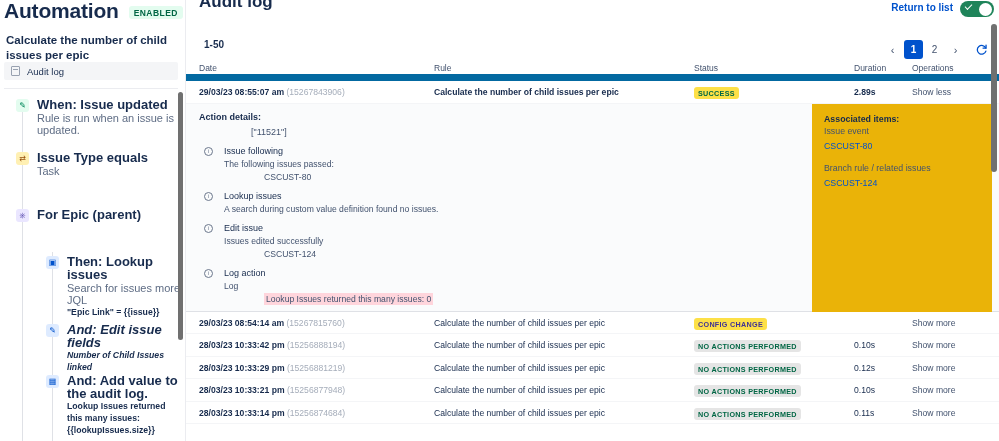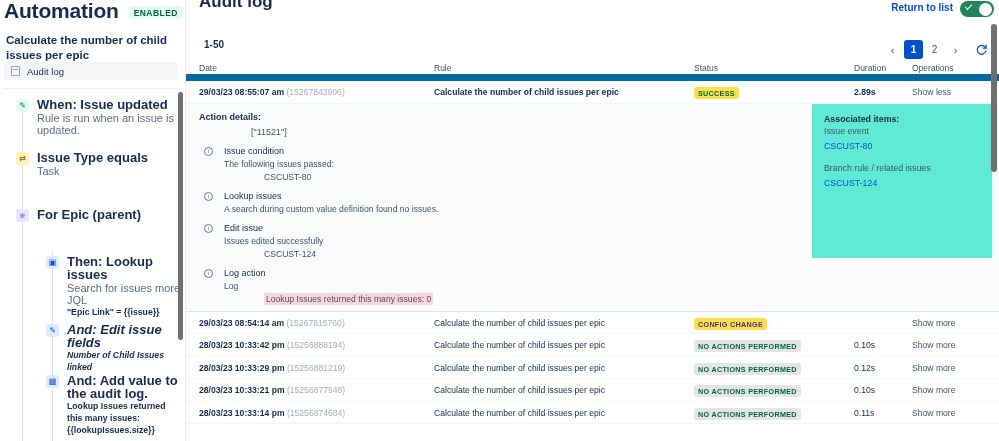--- a/index.html
+++ b/index.html
@@ -210,22 +210,22 @@
     border: 1px solid #6B778C;
     display: flex; align-items: center; justify-content: center;
     font-size: 6px; color: #6B778C; line-height: 1;
   }
   .dstep .dtitle { font-size: 9px; color: #172B4D; font-weight: 400; }
   .dstep .dsub   { font-size: 8.6px; color: #42526E; margin-top: 3px; }
   .dstep .dval   { font-size: 8.6px; color: #42526E; margin-top: 3px; margin-left: 40px; }
   .hl { background: #FFD5DC; padding: 1px 2px; }
   #assoc {
     position: absolute; left: 626px; top: 0px;
-    width: 180px; height: 154px;
-    background: #5eead4;
+    width: 180px; height: 208px;
+    background: #eab308;
     padding: 10px 12px;
   }
   #assoc .h { font-size: 8.8px; font-weight: 700; color: #172B4D; }
   #assoc .m { font-size: 8.8px; color: #42526E; margin-top: 2px; }
   #assoc .lnk { font-size: 8.8px; color: #0052CC; margin-top: 5px; cursor: pointer; }
 
   #main-scrollbar {
     position: absolute; right: 2px; top: 24px;
     width: 6px; height: 148px; background: #707070; border-radius: 3px;
   }
@@ -356,21 +356,21 @@
         <div class="cell ops">Show less</div>
       </div>
 
       <div id="detail">
         <div id="detail-inner">
           <div class="action-details-label">Action details:</div>
           <div class="action-details-val">["11521"]</div>
 
           <div class="dstep">
             <span class="cic">i</span>
-            <div class="dtitle">Issue condition</div>
+            <div class="dtitle">Issue following</div>
             <div class="dsub">The following issues passed:</div>
             <div class="dval">CSCUST-80</div>
           </div>
 
           <div class="dstep">
             <span class="cic">i</span>
             <div class="dtitle">Lookup issues</div>
             <div class="dsub">A search during custom value definition found no issues.</div>
           </div>
 

